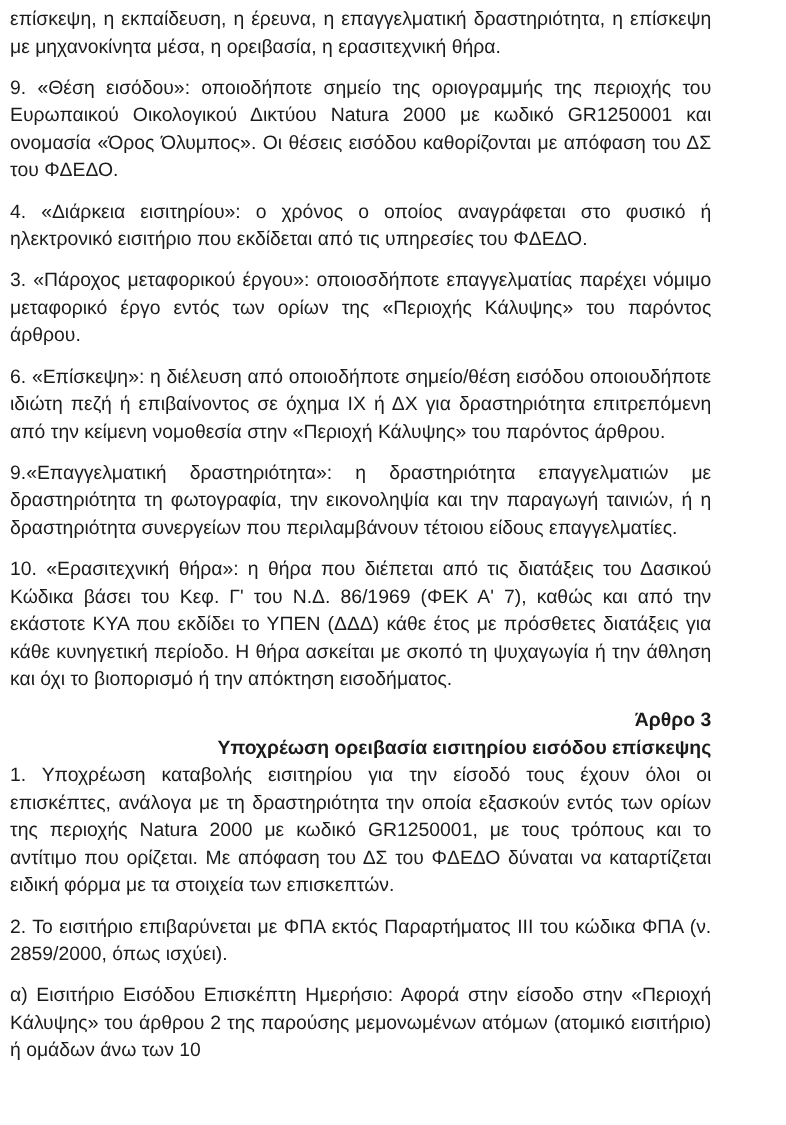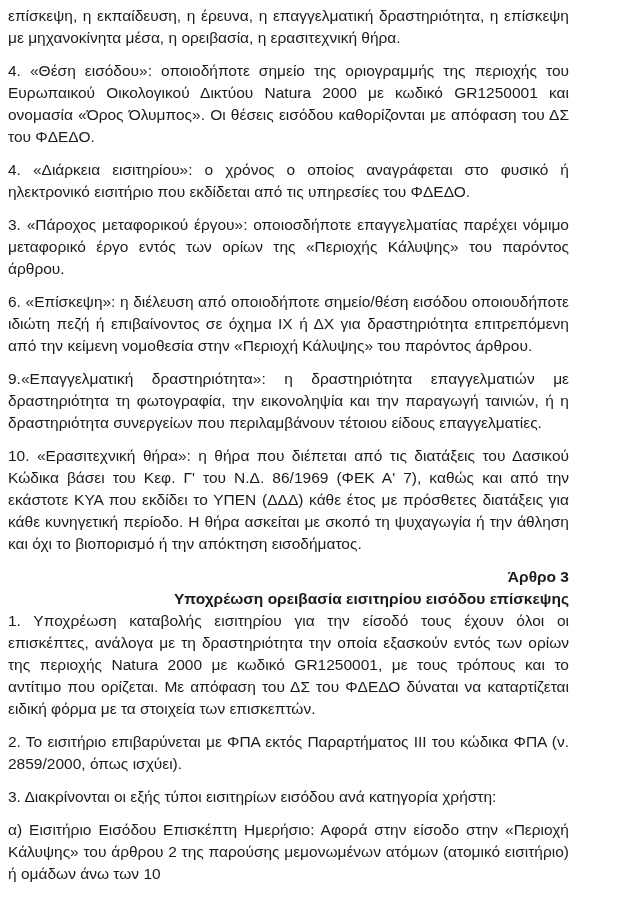--- a/index.html
+++ b/index.html
@@ -35,26 +35,25 @@
   .para.no-gap {
     margin-top: 0;
   }
 </style>
 </head>
 <body>
 
 <div class="page" style="background: rgb(255, 255, 255); color: rgb(27, 27, 27);">
   <div id="blocks-container">
       <p class="para">επίσκεψη, η εκπαίδευση, η έρευνα, η επαγγελματική δραστηριότητα, η επίσκεψη με μηχανοκίνητα μέσα, η ορειβασία, η ερασιτεχνική θήρα.</p>
-      <p class="para">4. «Θέση εισόδου»: οποιοδήποτε σημείο της οριογραμμής της περιοχής του Ευρωπαικού Οικολογικού Δικτύου Natura 2000 με κωδικό GR1250001 και ονομασία «Όρος Όλυμπος». Οι θέσεις εισόδου καθορίζονται με απόφαση του ΔΣ του ΦΔΕΔΟ.</p>
+      <p class="para">9. «Θέση εισόδου»: οποιοδήποτε σημείο της οριογραμμής της περιοχής του Ευρωπαικού Οικολογικού Δικτύου Natura 2000 με κωδικό GR1250001 και ονομασία «Όρος Όλυμπος». Οι θέσεις εισόδου καθορίζονται με απόφαση του ΔΣ του ΦΔΕΔΟ.</p>
       <p class="para">4. «Διάρκεια εισιτηρίου»: ο χρόνος ο οποίος αναγράφεται στο φυσικό ή ηλεκτρονικό εισιτήριο που εκδίδεται από τις υπηρεσίες του ΦΔΕΔΟ.</p>
       <p class="para">3. «Πάροχος μεταφορικού έργου»: οποιοσδήποτε επαγγελματίας παρέχει νόμιμο μεταφορικό έργο εντός των ορίων της «Περιοχής Κάλυψης» του παρόντος άρθρου.</p>
       <p class="para">6. «Επίσκεψη»: η διέλευση από οποιοδήποτε σημείο/θέση εισόδου οποιουδήποτε ιδιώτη πεζή ή επιβαίνοντος σε όχημα ΙΧ ή ΔΧ για δραστηριότητα επιτρεπόμενη από την κείμενη νομοθεσία στην «Περιοχή Κάλυψης» του παρόντος άρθρου.</p>
       <p class="para">9.«Επαγγελματική δραστηριότητα»: η δραστηριότητα επαγγελματιών με δραστηριότητα τη φωτογραφία, την εικονοληψία και την παραγωγή ταινιών, ή η δραστηριότητα συνεργείων που περιλαμβάνουν τέτοιου είδους επαγγελματίες.</p>
       <p class="para">10. «Ερασιτεχνική θήρα»: η θήρα που διέπεται από τις διατάξεις του Δασικού Κώδικα βάσει του Κεφ. Γ' του Ν.Δ. 86/1969 (ΦΕΚ Α' 7), καθώς και από την εκάστοτε ΚΥΑ που εκδίδει το ΥΠΕΝ (ΔΔΔ) κάθε έτος με πρόσθετες διατάξεις για κάθε κυνηγετική περίοδο. Η θήρα ασκείται με σκοπό τη ψυχαγωγία ή την άθληση και όχι το βιοπορισμό ή την απόκτηση εισοδήματος.</p>
       <p class="para heading">Άρθρο 3</p>
       <p class="para heading no-gap">Υποχρέωση ορειβασία εισιτηρίου εισόδου επίσκεψης</p>
       <p class="para no-gap">1. Υποχρέωση καταβολής εισιτηρίου για την είσοδό τους έχουν όλοι οι επισκέπτες, ανάλογα με τη δραστηριότητα την οποία εξασκούν εντός των ορίων της περιοχής Natura 2000 με κωδικό GR1250001, με τους τρόπους και το αντίτιμο που ορίζεται. Με απόφαση του ΔΣ του ΦΔΕΔΟ δύναται να καταρτίζεται ειδική φόρμα με τα στοιχεία των επισκεπτών.</p>
       <p class="para">2. Το εισιτήριο επιβαρύνεται με ΦΠΑ εκτός Παραρτήματος ΙΙΙ του κώδικα ΦΠΑ (ν. 2859/2000, όπως ισχύει).</p>
-      <p class="para">3. Διακρίνονται οι εξής τύποι εισιτηρίων εισόδου ανά κατηγορία χρήστη:</p>
       <p class="para">α) Εισιτήριο Εισόδου Επισκέπτη Ημερήσιο: Αφορά στην είσοδο στην «Περιοχή Κάλυψης» του άρθρου 2 της παρούσης μεμονωμένων ατόμων (ατομικό εισιτήριο) ή ομάδων άνω των 10</p>
     </div>
 </div>
 
 </body></html>

